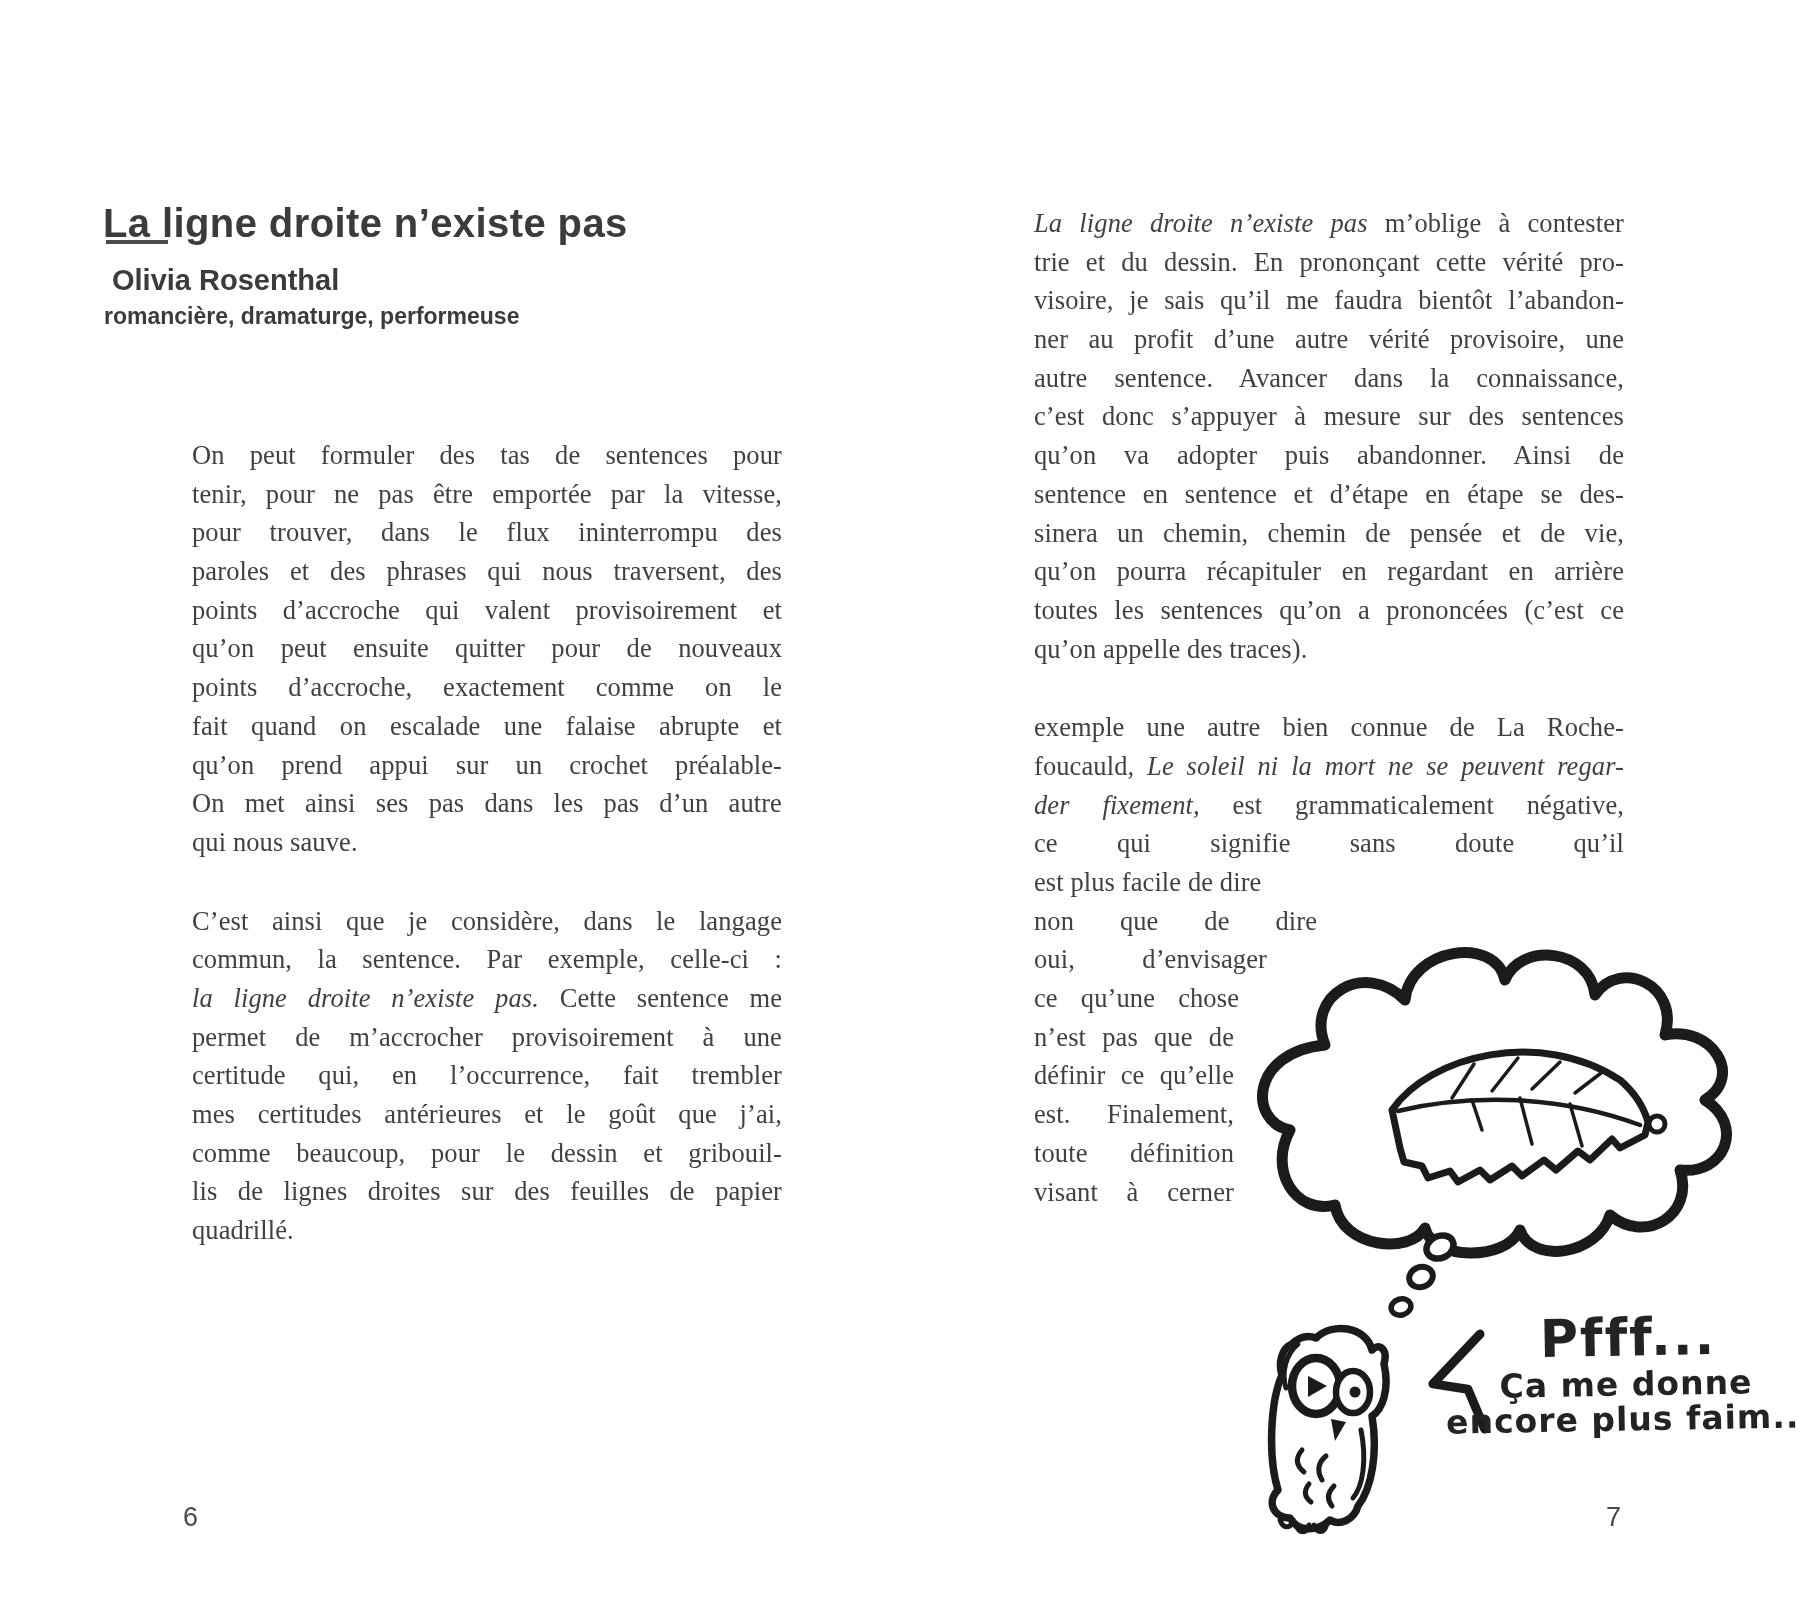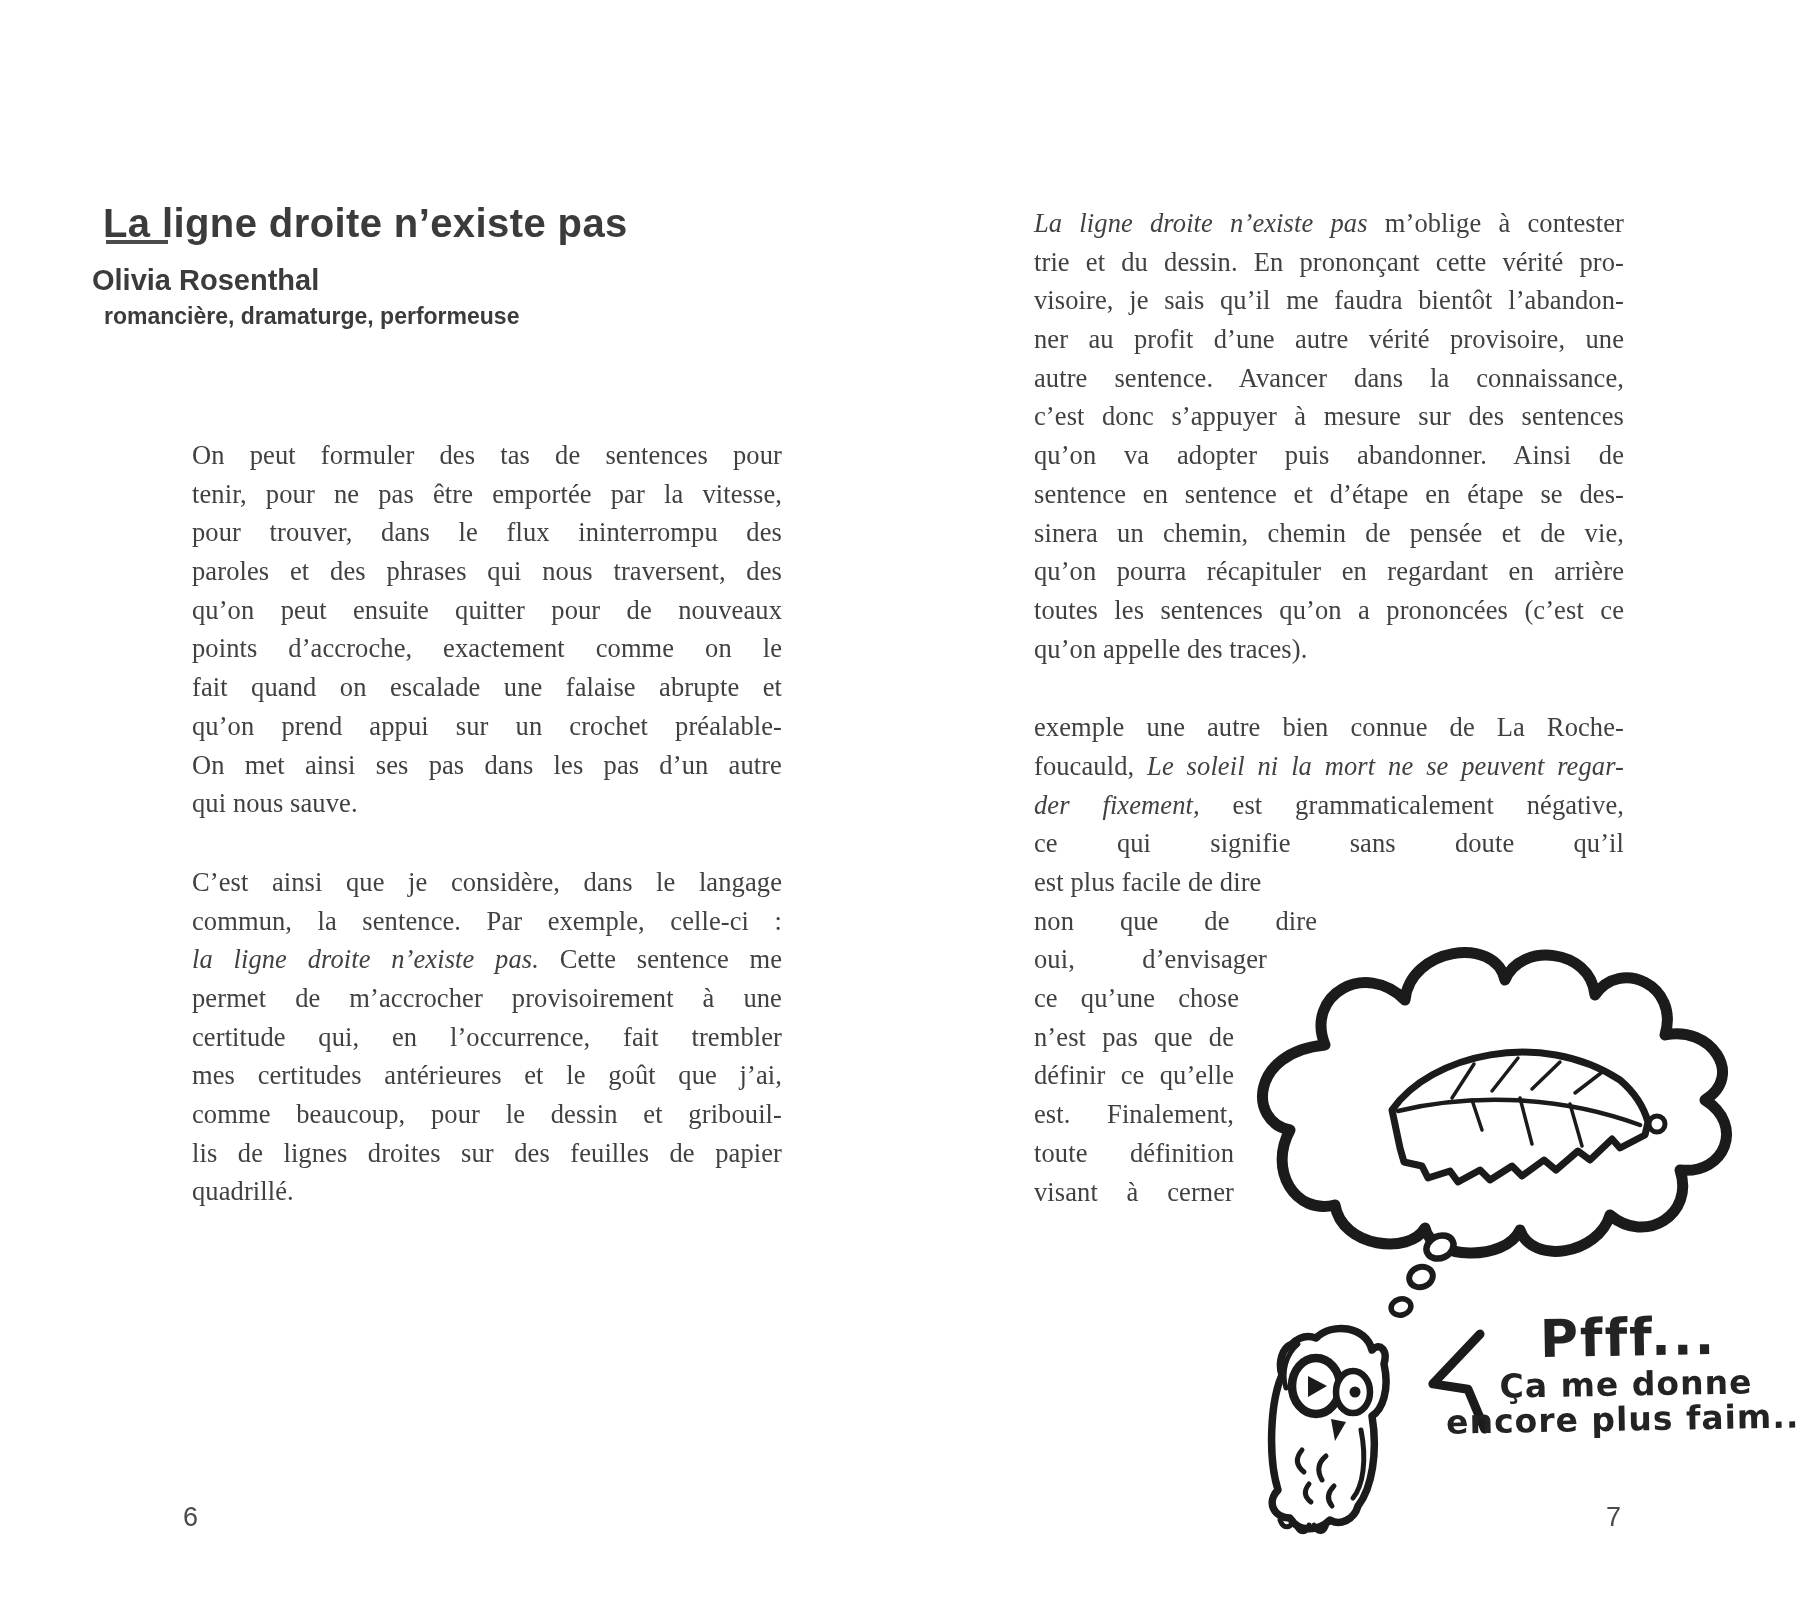--- a/index.html
+++ b/index.html
@@ -7,21 +7,21 @@
     width:1811px;height:1614px;position:relative;background:#ffffff;
     font-family:"Liberation Serif", serif;color:#414141;overflow:hidden;
   }
   .title{
     position:absolute;left:103px;top:174px;
     font-family:"Liberation Sans", sans-serif;font-weight:700;
     font-size:40px;letter-spacing:0.4px;color:#3b3b3b;line-height:1.1;
   }
   .rule{position:absolute;left:106px;top:240px;width:62px;height:4px;background:#4b4b4b;}
   .author{
-    position:absolute;left:92px;top:264px;
+    position:absolute;left:112px;top:264px;
     font-family:"Liberation Sans", sans-serif;font-weight:700;
     font-size:29px;color:#3b3b3b;
   }
   .role{
     position:absolute;left:104px;top:303px;
     font-family:"Liberation Sans", sans-serif;font-weight:700;
     font-size:23px;color:#3b3b3b;
   }
   .body-col{position:absolute;width:590px;}
   #left-body{left:192px;top:436px;}
@@ -57,20 +57,21 @@
 <h1 class="title">La ligne droite n’existe pas</h1>
 <div class="rule"></div>
 <div class="author">Olivia Rosenthal</div>
 <div class="role">romancière, dramaturge, performeuse</div>
 <div class="body-col" id="left-body">
     <div class="para">
       <div class="line"><span>On peut formuler des tas de sentences pour</span></div>
       <div class="line"><span>tenir, pour ne pas être emportée par la vitesse,</span></div>
       <div class="line"><span>pour trouver, dans le flux ininterrompu des</span></div>
       <div class="line"><span>paroles et des phrases qui nous traversent, des</span></div>
+      <div class="line"><span>points d’accroche qui valent provisoirement et</span></div>
       <div class="line"><span>qu’on peut ensuite quitter pour de nouveaux</span></div>
       <div class="line"><span>points d’accroche, exactement comme on le</span></div>
       <div class="line"><span>fait quand on escalade une falaise abrupte et</span></div>
       <div class="line"><span>qu’on prend appui sur un crochet préalable-</span></div>
       <div class="line"><span>On met ainsi ses pas dans les pas d’un autre</span></div>
       <div class="line"><span>qui nous sauve.</span></div>
     </div>
     <div class="para">
       <div class="line"><span>C’est ainsi que je considère, dans le langage</span></div>
       <div class="line"><span>commun, la sentence. Par exemple, celle-ci :</span></div>

